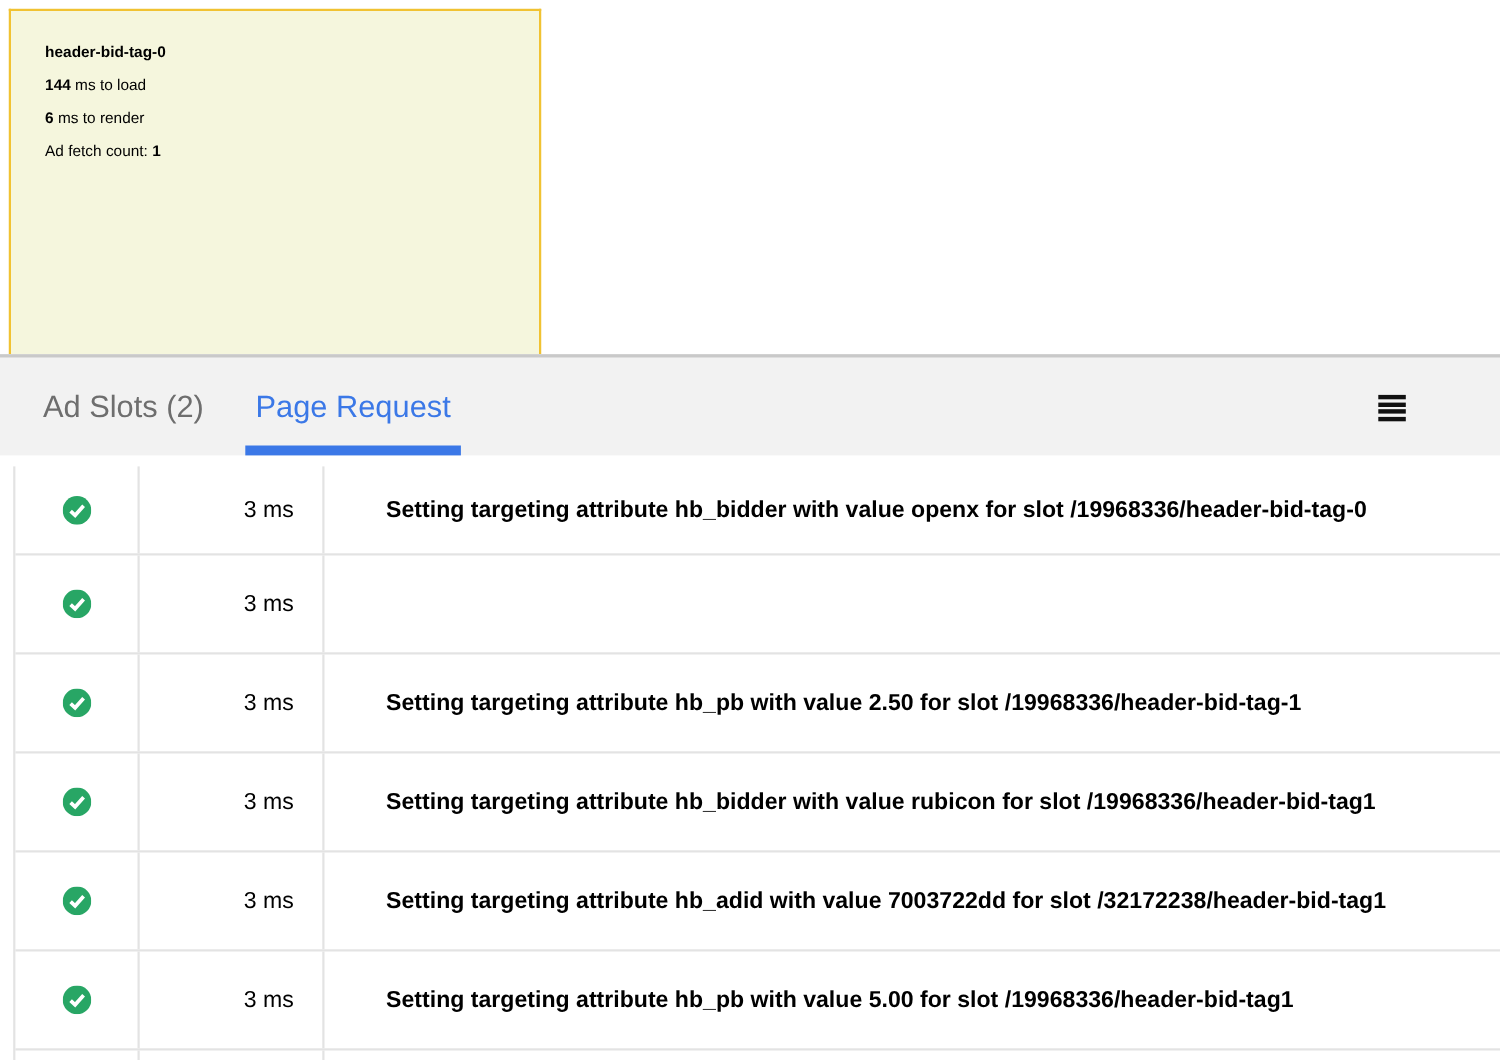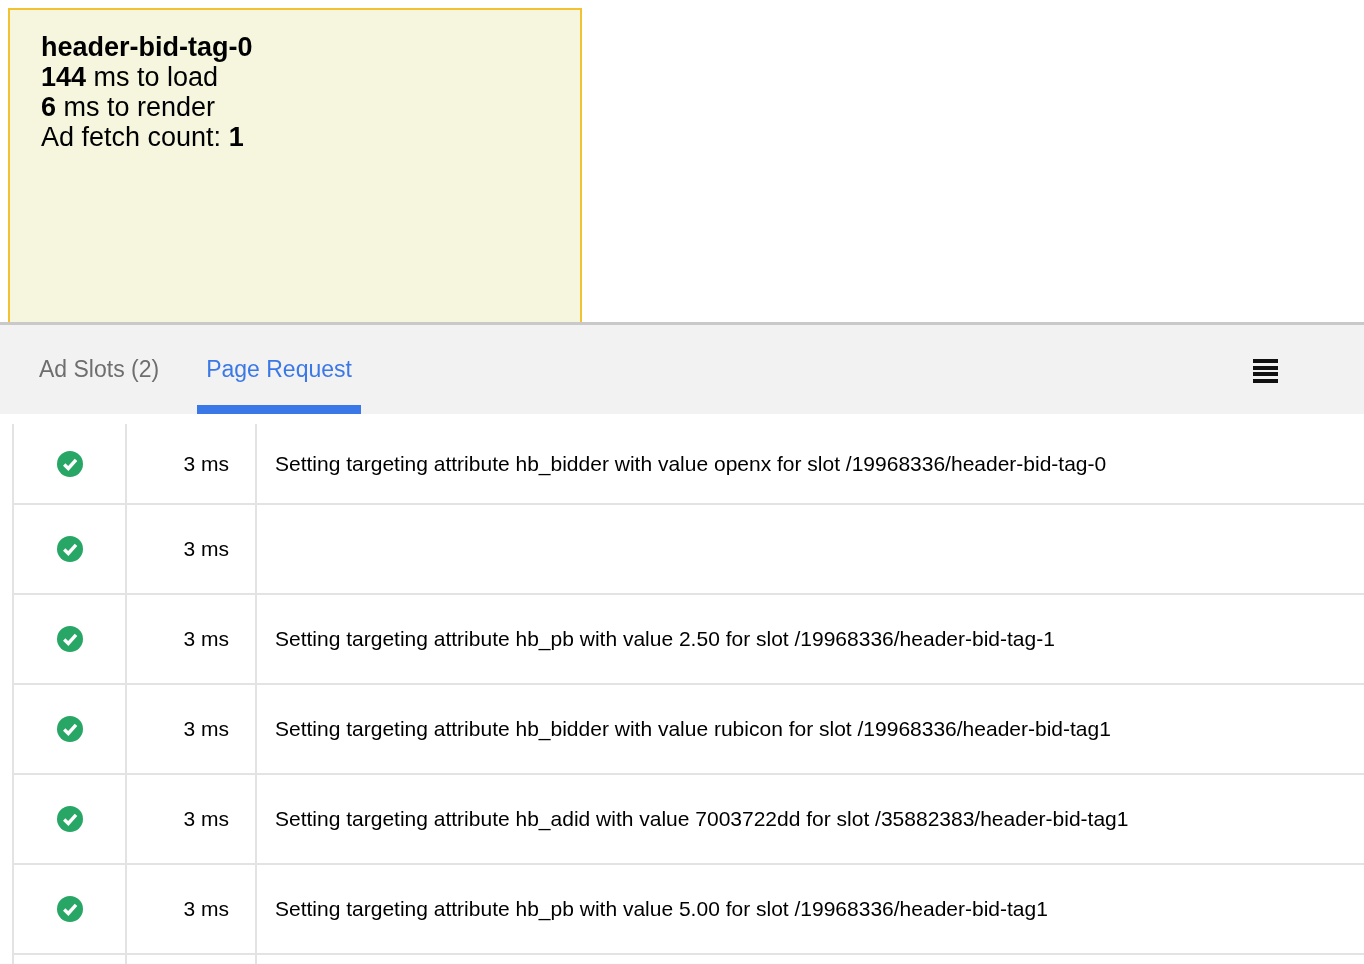--- a/index.html
+++ b/index.html
@@ -18,46 +18,46 @@
     width: 1364px; height: 964px;
     background: #ffffff;
     overflow: hidden;
     font-family: "Liberation Sans", "DejaVu Sans", sans-serif;
     position: relative;
   }
 
   
   .overlay {
     position: absolute; left: 8px; top: 8px;
-    width: 574px; height: 314px;
+    width: 484px; height: 314px;
     box-sizing: border-box;
     background: var(--overlay-bg);
     border: 2px solid var(--overlay-border);
     border-bottom: none;
     padding: 22px 31px;
-    font-size: 27px;
+    font-size: 14px;
     line-height: 30px;
     color: var(--text-color);
   }
   .overlay b, .overlay .bold { font-weight: bold; }
 
   
   .tabbar {
     position: absolute; left: 0; top: 322px;
     width: 100%; height: 92px;
     box-sizing: border-box;
     background: var(--tabbar-bg);
     border-top: 3px solid var(--tabbar-divider);
     display: flex; align-items: stretch;
     padding-left: 30px;
   }
   .tab {
     display: flex; align-items: center;
     padding: 0 9px; margin-right: 29px;
-    font-size: 23px;
+    font-size: 28px;
     color: var(--inactive-tab);
     border-top: 9px solid transparent;
     border-bottom: 9px solid transparent;
     cursor: pointer;
     white-space: nowrap;
   }
   .tab.active {
     color: var(--accent-blue);
     border-bottom-color: var(--accent-blue);
     text-align: right;
@@ -74,27 +74,28 @@
   .logtable {
     position: absolute; left: 12px; top: 424px; right: 0;
     border-left: 2px solid var(--table-border);
     color: var(--text-color);
   }
   .lrow {
     display: flex;
     height: 90px;
     box-sizing: border-box;
     border-bottom: 2px solid var(--table-border);
+    gap: 38px;
   }
   .lrow.first { height: 81px; }
   .lrow.partial { height: 9px; border-bottom: none; }
   .cell { box-sizing: border-box; display: flex; align-items: center; }
   .cell.status { width: 113px; border-right: 2px solid var(--table-border); justify-content: center; }
   .cell.time   { width: 130px; border-right: 2px solid var(--table-border); justify-content: flex-end; padding-right: 26px; font-size: 21px; }
-  .cell.msg    { flex: 1; padding-left: 18px; font-size: 21px; }
+  .cell.msg    { flex: 1; padding-left: 18px; font-size: 21px; font-weight: bold; }
   .check-icon { width: 26px; height: 26px; display: block; }
 </style>
 </head>
 <body>
 
 <div class="overlay">
   <div class="bold">header-bid-tag-0</div>
   <div><b>144</b><span> ms to load</span></div>
   <div><b>6</b><span> ms to render</span></div>
   <div><span>Ad fetch count: </span><b>1</b></div>
@@ -157,21 +158,21 @@
   </div>
 
   <div class="lrow">
     <div class="cell status">
       <svg class="check-icon" viewBox="0 0 26 26">
           <circle cx="13" cy="13" r="13" fill="#28a665"></circle>
           <path d="M7.2 13.6 L11.3 17.5 L19 8.8" stroke="#ffffff" stroke-width="3.4" fill="none"></path>
         </svg>
     </div>
     <div class="cell time">3 ms</div>
-    <div class="cell msg">Setting targeting attribute hb_adid with value 7003722dd for slot /35882383/header-bid-tag1</div>
+    <div class="cell msg">Setting targeting attribute hb_adid with value 7003722dd for slot /32172238/header-bid-tag1</div>
   </div>
 
   <div class="lrow">
     <div class="cell status">
       <svg class="check-icon" viewBox="0 0 26 26">
           <circle cx="13" cy="13" r="13" fill="#28a665"></circle>
           <path d="M7.2 13.6 L11.3 17.5 L19 8.8" stroke="#ffffff" stroke-width="3.4" fill="none"></path>
         </svg>
     </div>
     <div class="cell time">3 ms</div>

